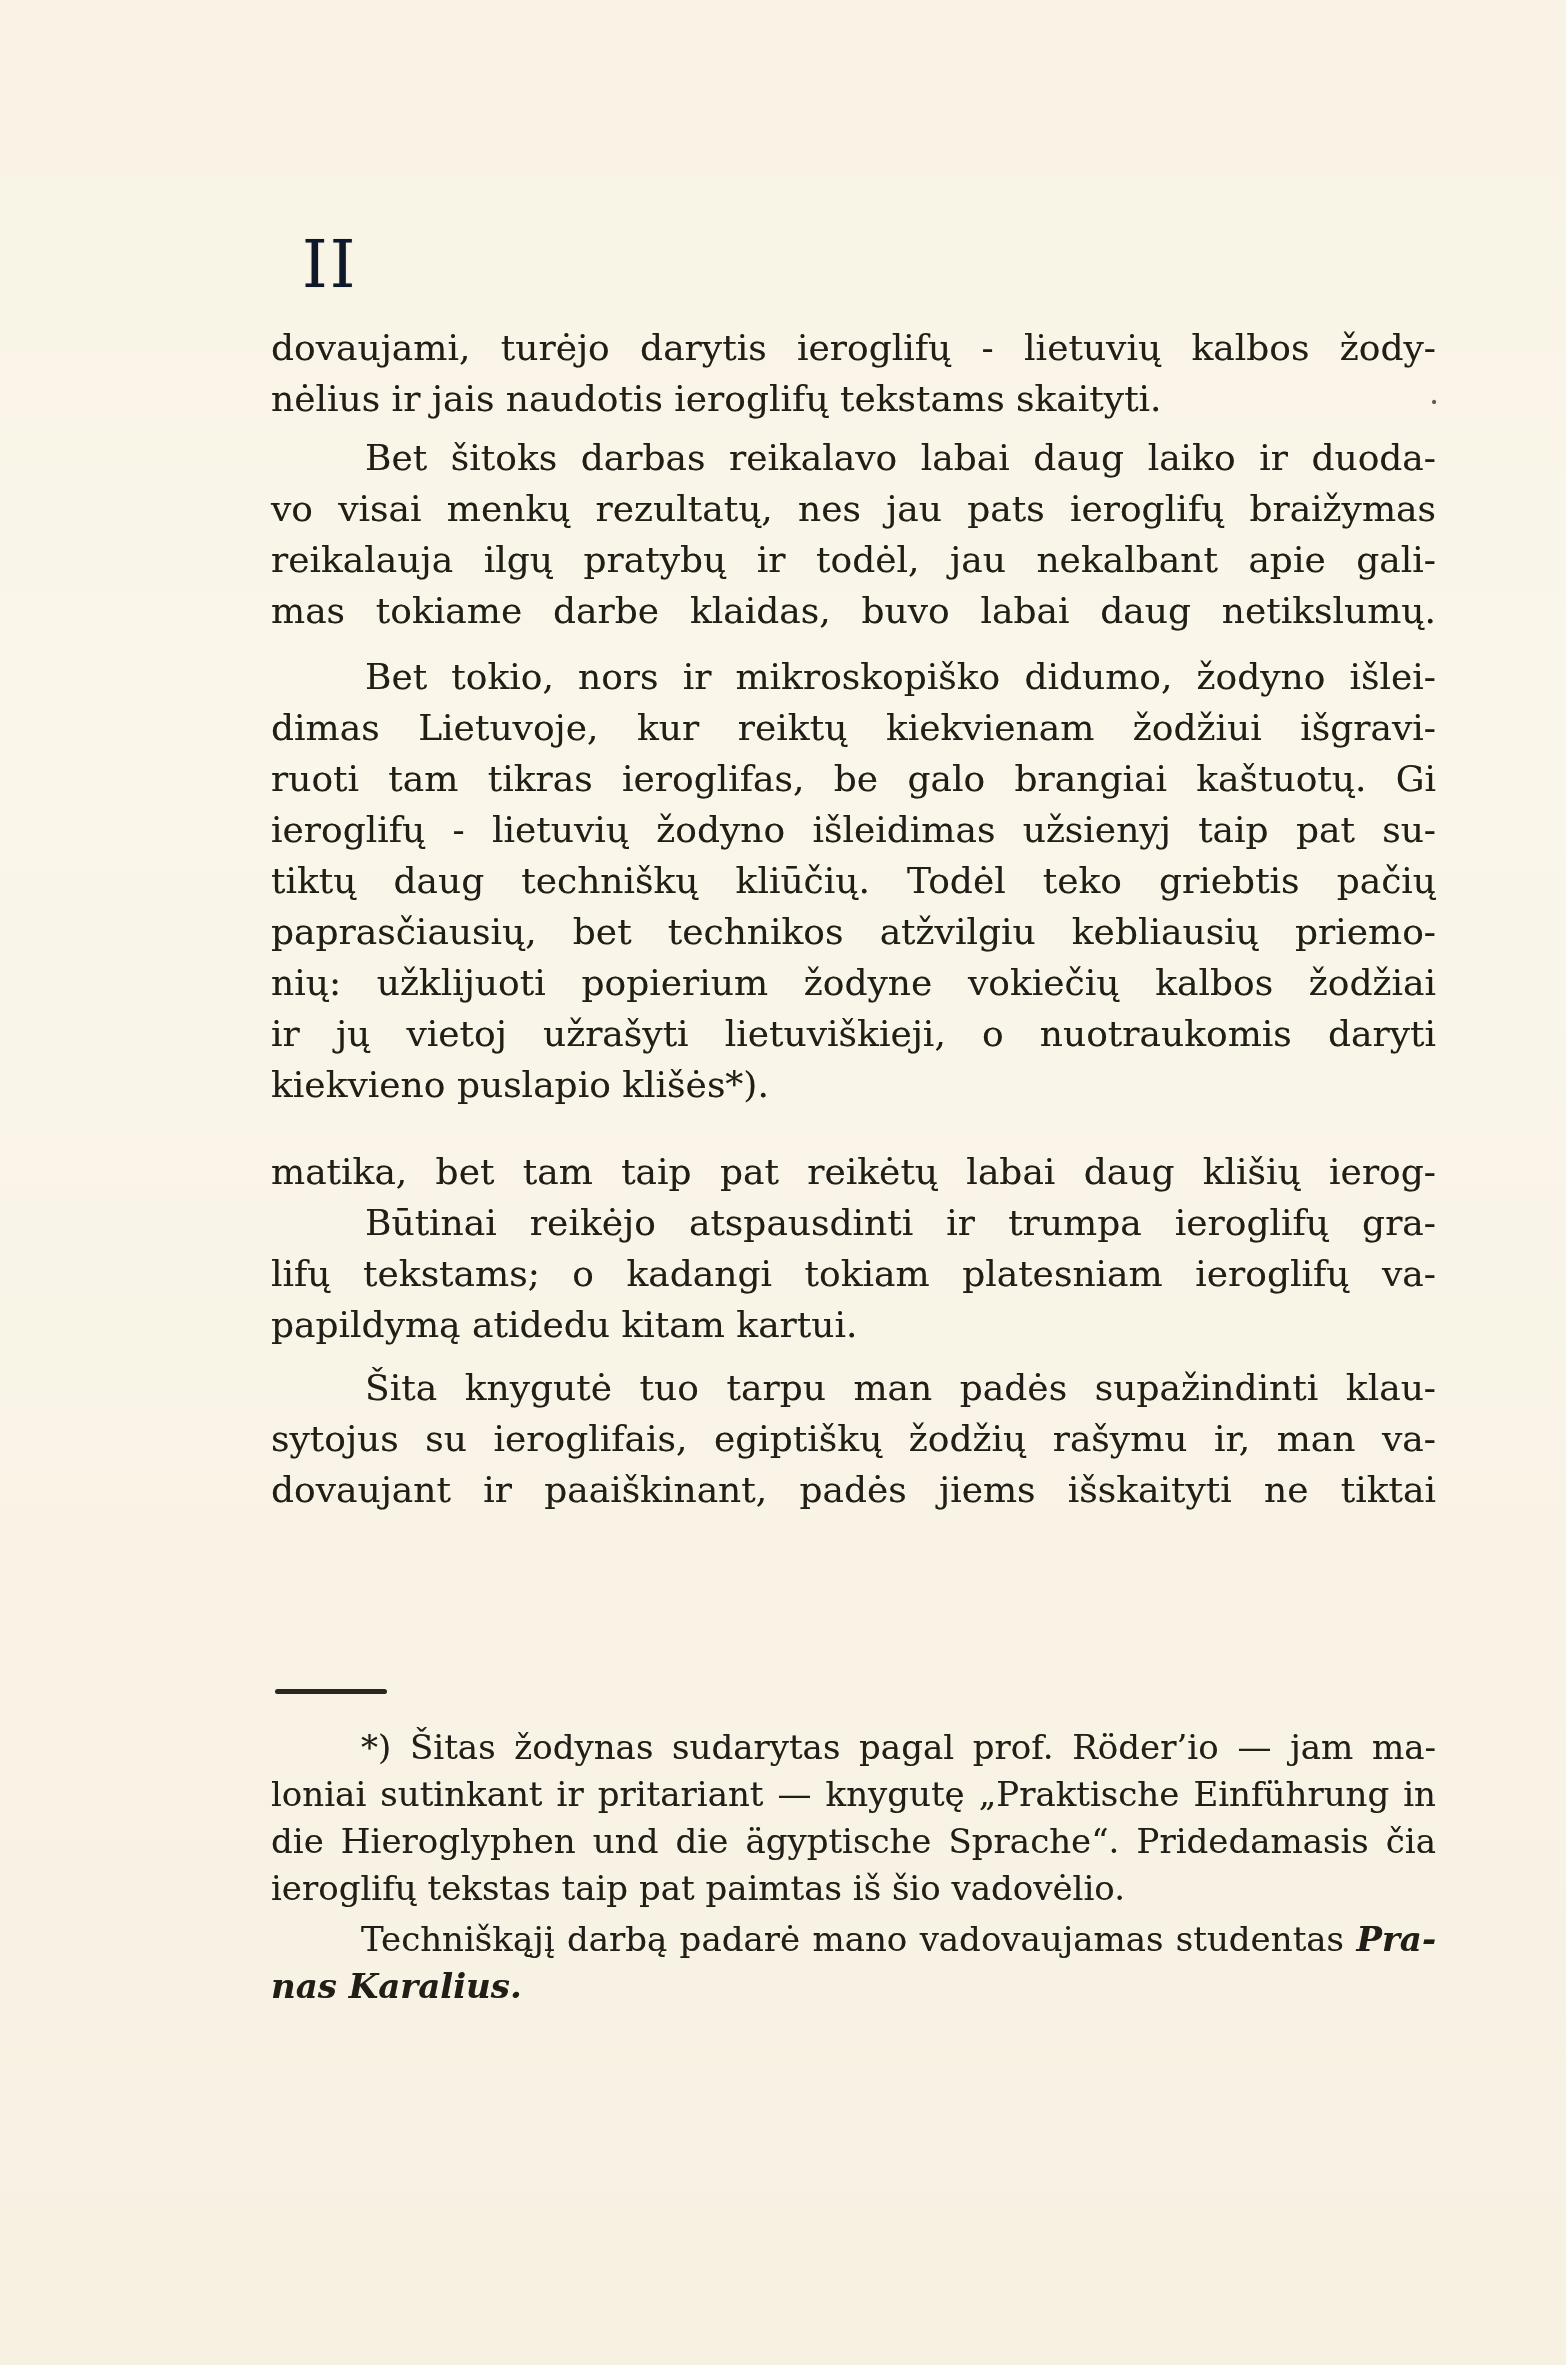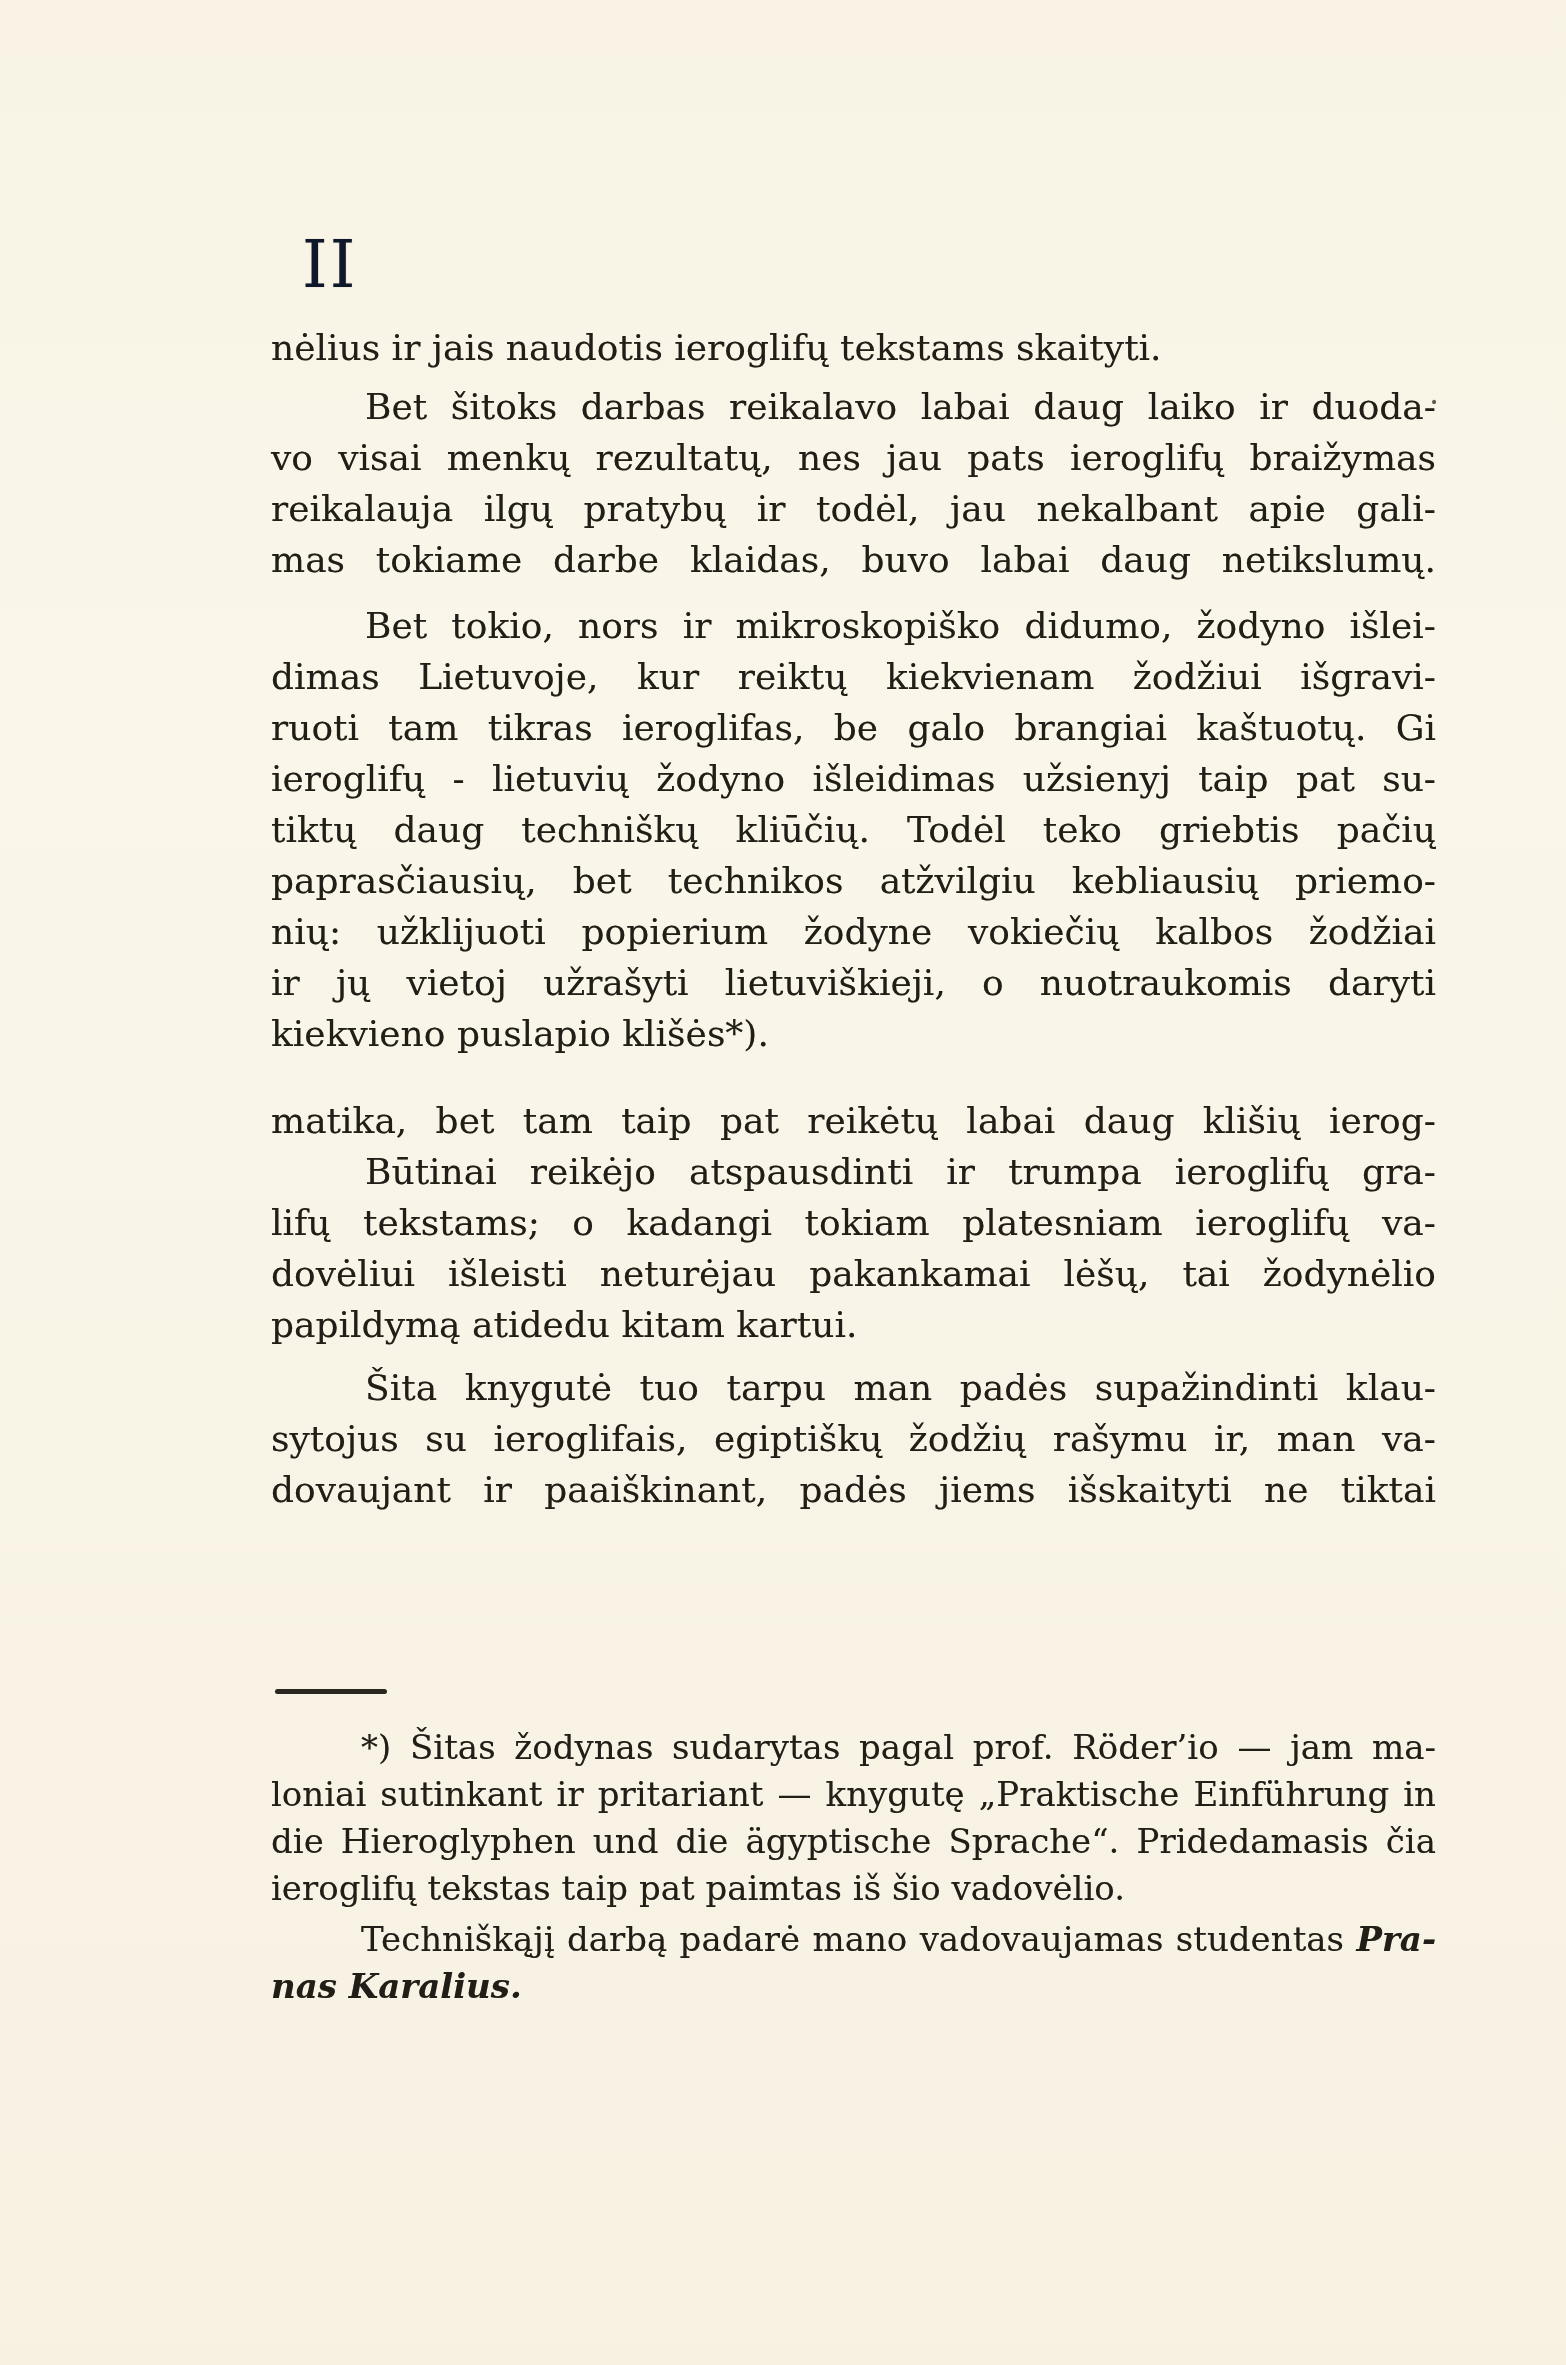--- a/index.html
+++ b/index.html
@@ -64,20 +64,21 @@
 </head>
 <body>
 
 <div class="page-num">II</div>
 
 <span class="stray">.</span>
 
 <main class="text-col">
 
   <p class="para">
+    <span class="ln jl">dovaujami, turėjo darytis ieroglifų - lietuvių kalbos žody-</span>
     <span class="ln">nėlius ir jais naudotis ieroglifų tekstams skaityti.</span>
   </p>
 
   <p class="para g1">
     <span class="ln jl ind">Bet šitoks darbas reikalavo labai daug laiko ir duoda-</span>
     <span class="ln jl">vo visai menkų rezultatų, nes jau pats ieroglifų braižymas</span>
     <span class="ln jl">reikalauja ilgų pratybų ir todėl, jau nekalbant apie gali-</span>
     <span class="ln jl">mas tokiame darbe klaidas, buvo labai daug netikslumų.</span>
   </p>
 
@@ -90,21 +91,20 @@
     <span class="ln jl">paprasčiausių, bet technikos atžvilgiu kebliausių priemo-</span>
     <span class="ln jl">nių: užklijuoti popierium žodyne vokiečių kalbos žodžiai</span>
     <span class="ln jl">ir jų vietoj užrašyti lietuviškieji, o nuotraukomis daryti</span>
     <span class="ln">kiekvieno puslapio klišės*).</span>
   </p>
 
   <p class="para g3">
     <span class="ln jl">matika, bet tam taip pat reikėtų labai daug klišių ierog-</span>
     <span class="ln jl ind">Būtinai reikėjo atspausdinti ir trumpa ieroglifų gra-</span>
     <span class="ln jl">lifų tekstams; o kadangi tokiam platesniam ieroglifų va-</span>
-    <span class="ln jl">dovėliui išleisti neturėjau pakankamai lėšų, tai žodynėlio</span>
     <span class="ln">papildymą atidedu kitam kartui.</span>
   </p>
 
   <p class="para g4">
     <span class="ln jl ind">Šita knygutė tuo tarpu man padės supažindinti klau-</span>
     <span class="ln jl">sytojus su ieroglifais, egiptiškų žodžių rašymu ir, man va-</span>
     <span class="ln jl">dovaujant ir paaiškinant, padės jiems išskaityti ne tiktai</span>
   </p>
 
 </main>

